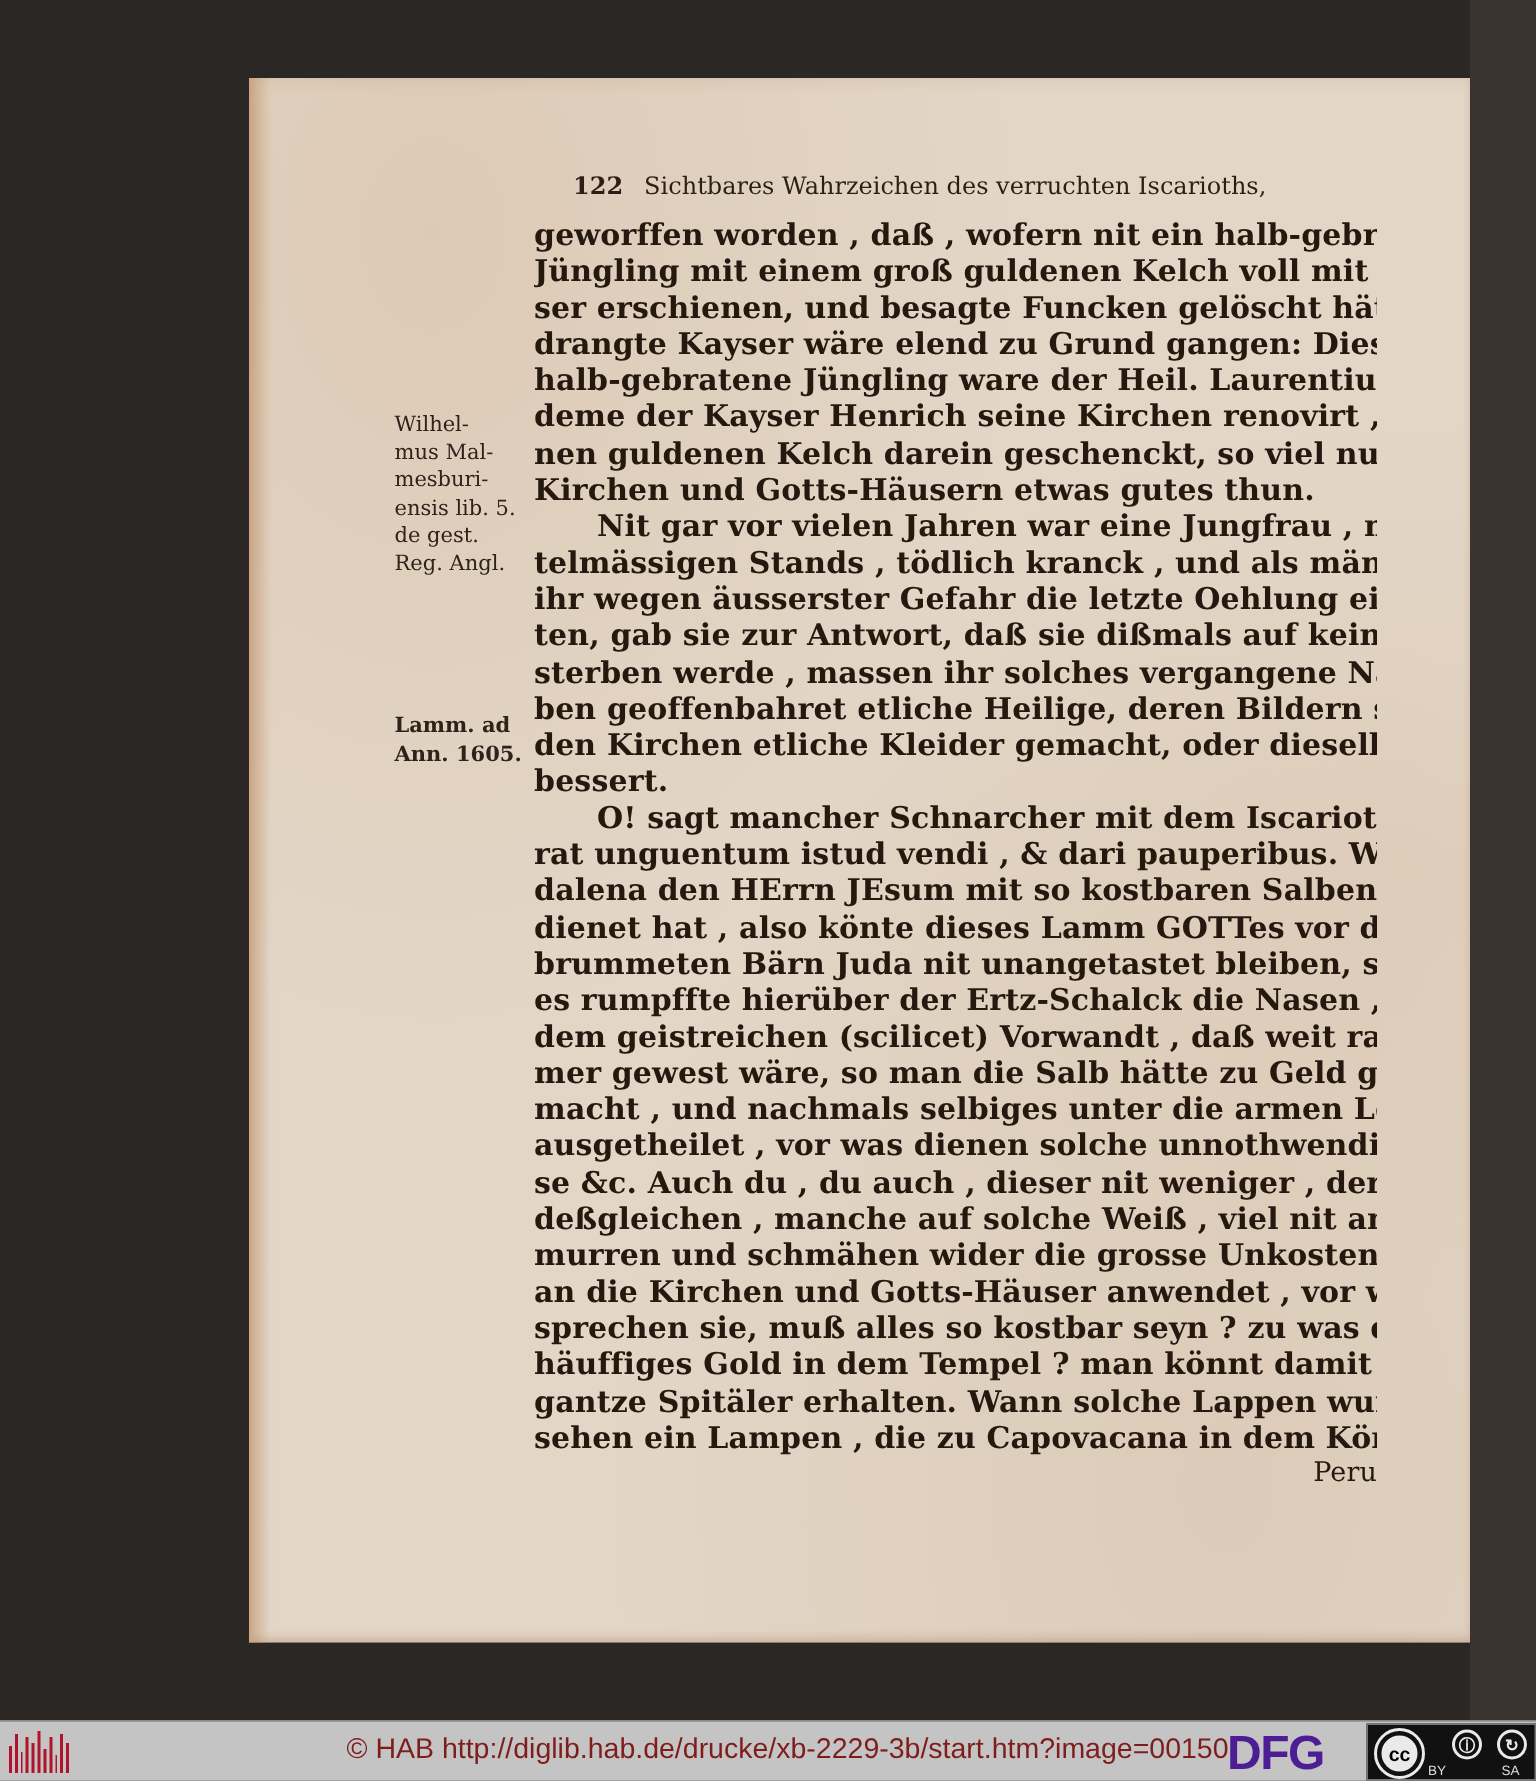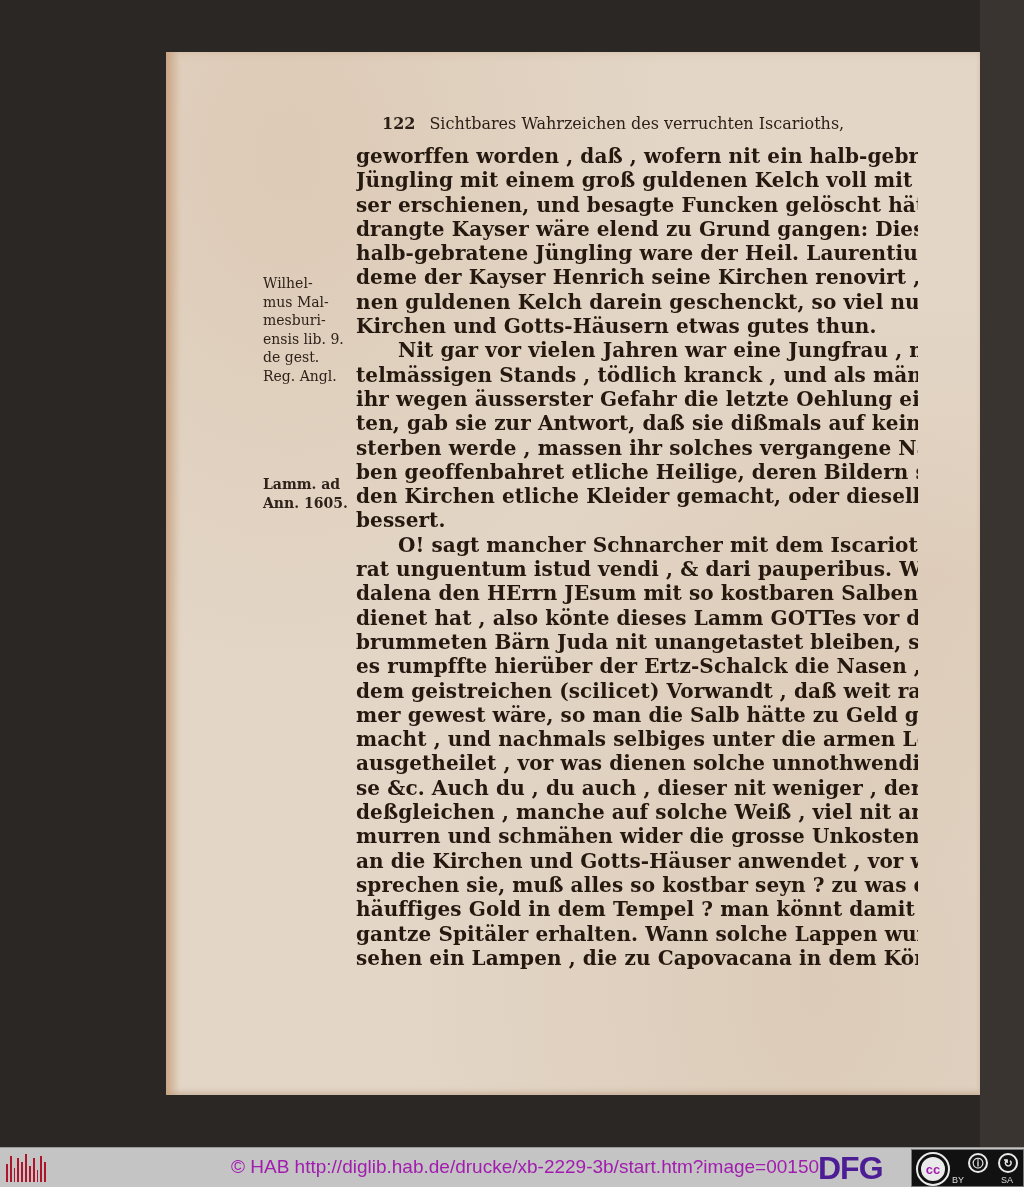--- a/index.html
+++ b/index.html
@@ -23,24 +23,24 @@
   .line.right { text-align:right; text-align-last:right; font-weight:normal; font-size:18px; }
   .line.indent { padding-left:42px; }
 
   .margin-note { position:absolute; left:97px; color:#2e221a; font-size:14px; line-height:18.5px; white-space:nowrap; }
   .note-1 { top:222px; }
   .note-2 { top:423px; font-weight:bold; }
 
   .footer { position:absolute; left:0; top:1147px; width:1024px; height:40px; background:#c4c4c4; border-top:1px solid #9a9a9a; }
   .hab-logo { position:absolute; left:6px; top:6px; width:40px; height:28px; display:flex; align-items:flex-end; gap:2px; }
   .hab-logo span { display:block; width:2px; background:#b0142a; }
-  .copyright { position:absolute; left:231px; top:8px; font-family:"Liberation Sans", sans-serif; font-size:19px; color:#a21caf; white-space:nowrap; }
+  .copyright { position:absolute; left:231px; top:8px; font-family:"Liberation Sans", sans-serif; font-size:19px; color:#7f1d1d; white-space:nowrap; }
   .dfg-logo { position:absolute; left:818px; top:4px; font-family:"Liberation Sans", sans-serif; font-weight:bold; font-size:32px; line-height:32px; color:#4c1d95; letter-spacing:-1px; }
   .cc-badge { position:absolute; left:911px; top:1px; width:113px; height:38px; background:#111; border:1px solid #777; box-sizing:border-box; }
-  .cc-circle { position:absolute; top:4px; width:26px; height:26px; border-radius:50%; background:#eaeaea; border:2px solid #111; box-sizing:border-box; font-family:"Liberation Sans", sans-serif; font-weight:bold; font-size:12px; display:flex; align-items:center; justify-content:center; color:#a21caf; }
+  .cc-circle { position:absolute; top:4px; width:26px; height:26px; border-radius:50%; background:#eaeaea; border:2px solid #111; box-sizing:border-box; font-family:"Liberation Sans", sans-serif; font-weight:bold; font-size:12px; display:flex; align-items:center; justify-content:center; color:#000000; }
   .cc-main { left:6px; width:30px; height:30px; top:4px; font-size:13px; border:3px solid #111; outline:2px solid #eaeaea; }
   .cc-by { left:56px; width:20px; height:20px; top:3px; font-size:11px; border:2px solid #eaeaea; background:#111; color:#eaeaea; }
   .cc-sa { left:86px; width:20px; height:20px; top:3px; font-size:11px; border:2px solid #eaeaea; background:#111; color:#eaeaea; }
   .cc-label { position:absolute; top:25px; font-family:"Liberation Sans", sans-serif; font-size:9px; color:#ddd; }
 </style>
 </head>
 <body>
 
 <div class="viewer">
   <div class="right-strip">
@@ -51,21 +51,21 @@
     <div class="page-edge"></div>
 
     <div class="running-head" style="left:216px;top:62px;">
       <span class="pnum">122</span><span>Sichtbares Wahrzeichen des verruchten Iscarioths,</span>
     </div>
 
     <div class="margin-note note-1">
       <div>Wilhel-</div>
       <div>mus Mal-</div>
       <div>mesburi-</div>
-      <div>ensis lib. 9.</div>
+      <div>ensis lib. 5.</div>
       <div>de gest.</div>
       <div>Reg. Angl.</div>
     </div>
     <div class="margin-note note-2">
       <div>Lamm. ad</div>
       <div>Ann. 1605.</div>
     </div>
 
     <div class="body">
       <div class="line">geworffen worden , daß , wofern nit ein halb-gebratner</div>
@@ -95,20 +95,21 @@
       <div class="line">macht , und nachmals selbiges unter die armen Leute</div>
       <div class="line">ausgetheilet , vor was dienen solche unnothwendige Spe-</div>
       <div class="line">se &amp;c. Auch du , du auch , dieser nit weniger , der ander</div>
       <div class="line">deßgleichen , manche auf solche Weiß , viel nit anderst,</div>
       <div class="line">murren und schmähen wider die grosse Unkosten , so man</div>
       <div class="line">an die Kirchen und Gotts-Häuser anwendet , vor wem,</div>
       <div class="line">sprechen sie, muß alles so kostbar seyn ? zu was dienet so</div>
       <div class="line">häuffiges Gold in dem Tempel ? man könnt damit wohl</div>
       <div class="line">gantze Spitäler erhalten. Wann solche Lappen wurden</div>
       <div class="line">sehen ein Lampen , die zu Capovacana in dem Königreich</div>
+      <div class="line right">Peru</div>
     </div>
   </div>
 </div>
 
 <div class="footer">
   <div class="hab-logo">
     <span style="height:18px"></span>
       <span style="height:26px"></span>
       <span style="height:14px"></span>
       <span style="height:24px"></span>

